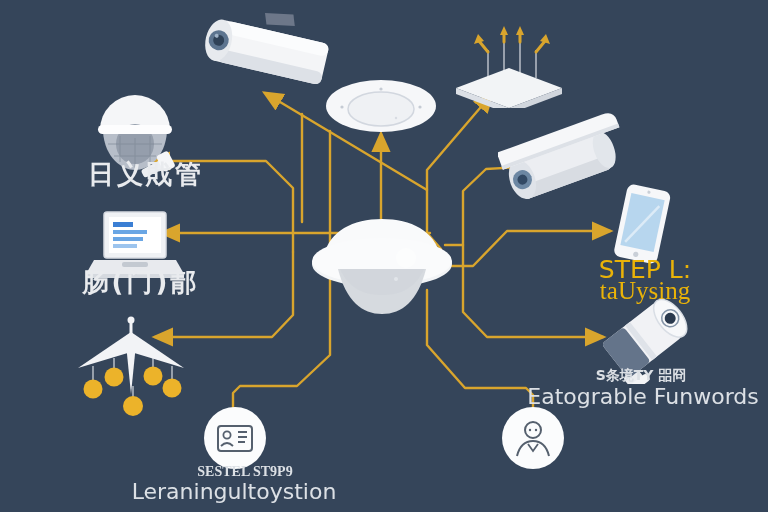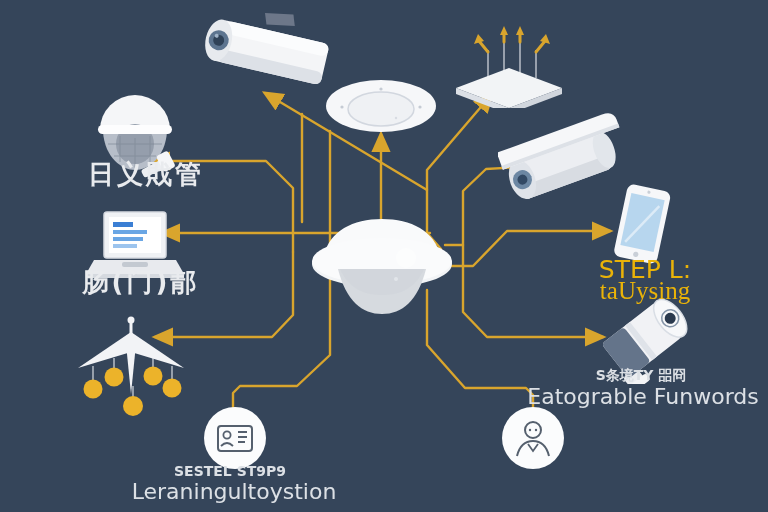--- a/index.html
+++ b/index.html
@@ -223,21 +223,21 @@
       <rect x="17" y="22" width="34" height="25" rx="3" fill="none" stroke="#55606e" stroke-width="2"></rect>
       <circle cx="26" cy="31" r="3.6" fill="none" stroke="#55606e" stroke-width="1.8"></circle>
       <path d="M20,42 Q26,36 32,42" fill="none" stroke="#55606e" stroke-width="1.8"></path>
       <g stroke="#55606e" stroke-width="2">
         <path d="M37,28 H46"></path>
           <path d="M37,33 H46"></path>
           <path d="M37,38 H44"></path>
       </g>
     </svg>
   </div>
-  <div class="lbl mini-lbl1" style="left:230px;top:464px;">SESTEL ST9P9</div>
+  <div class="lbl mini-lbl1" style="left:245px;top:464px;font-family:Liberation Serif, serif;">SESTEL ST9P9</div>
   <div class="lbl mini-lbl2" style="left:234px;top:480px;text-align:center;">Leraningultoystion</div>
 
   <div class="icon" style="left:499px;top:404px;">
     <svg width="68" height="68" viewBox="0 0 68 68">
       <circle cx="34" cy="34" r="31" fill="#fbfcfd"></circle>
       <circle cx="34" cy="26" r="8" fill="none" stroke="#55606e" stroke-width="2"></circle>
       <circle cx="31" cy="26" r="1.2" fill="#55606e"></circle>
       <circle cx="37" cy="26" r="1.2" fill="#55606e"></circle>
       <path d="M18,52 C21,40 27,37 34,37 C41,37 47,40 50,52" fill="none" stroke="#55606e" stroke-width="2"></path>
       <path d="M29,40 L34,47 L39,40" fill="none" stroke="#55606e" stroke-width="1.8"></path>

